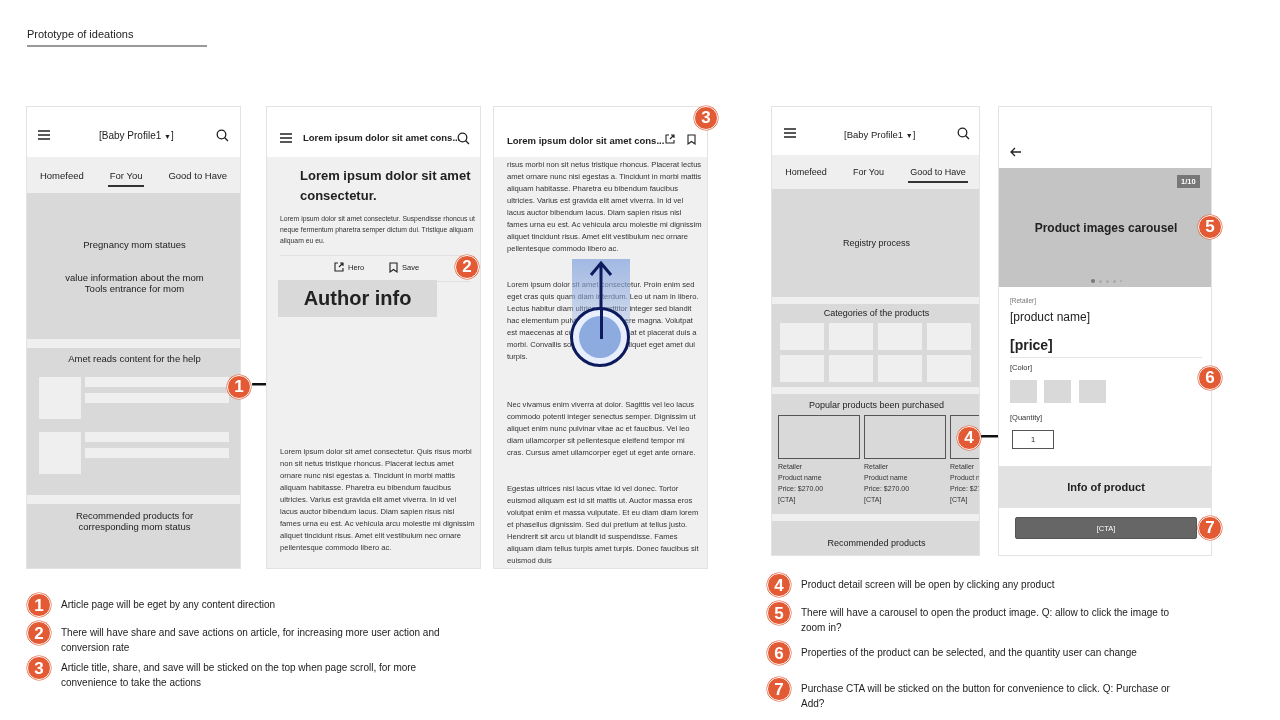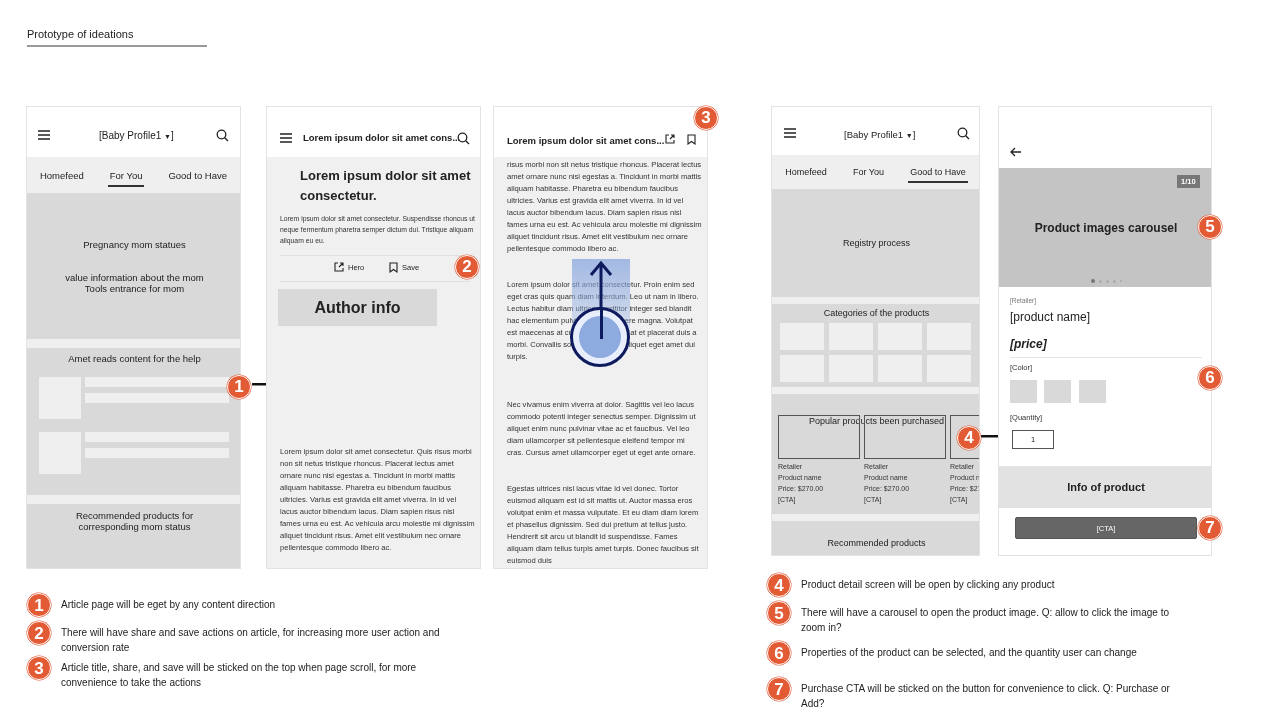--- a/index.html
+++ b/index.html
@@ -112,21 +112,21 @@
       </svg>
     <span>Hero</span>
   </div>
   <div class="abs" style="left:122px;top:155px;font-size:7.5px;display:flex;align-items:center;gap:4px;">
     <svg width="9" height="11" viewBox="0 0 9 11">
         <path d="M1 1h7v9L4.5 7.5 1 10z" fill="none" stroke="#222" stroke-width="1.1"></path>
       </svg>
     <span>Save</span>
   </div>
   <div class="abs" style="left:13px;top:174px;width:190px;height:1px;background:#e0e0e0;"></div>
-  <div class="block bold" style="left:11px;top:182px;width:159px;height:37px;font-size:16px;">Author info</div>
+  <div class="block bold" style="left:11px;top:173px;width:159px;height:37px;font-size:20px;">Author info</div>
   <div class="abs ptext" style="left:13px;top:339px;width:195px;">Lorem ipsum dolor sit amet consectetur. Quis risus morbi non sit netus tristique rhoncus. Placerat lectus amet ornare nunc nisi egestas a. Tincidunt in morbi mattis aliquam habitasse. Pharetra eu bibendum faucibus ultricies. Varius est gravida elit amet viverra. In id vel lacus auctor bibendum lacus. Diam sapien risus nisl fames urna eu est. Ac vehicula arcu molestie mi dignissim aliquet tincidunt risus. Amet elit vestibulum nec ornare pellentesque commodo libero ac.</div>
 </div>
 
 <div class="badge" style="left:455px;top:255px;">2</div>
 
 <div class="phone" style="left:493px;top:106px;width:215px;height:463px;background:#f0f0f0;">
   <div class="abs ptext" style="left:13px;top:52px;width:195px;">risus morbi non sit netus tristique rhoncus. Placerat lectus amet ornare nunc nisi egestas a. Tincidunt in morbi mattis aliquam habitasse. Pharetra eu bibendum faucibus ultricies. Varius est gravida elit amet viverra. In id vel lacus auctor bibendum lacus. Diam sapien risus nisl fames urna eu est. Ac vehicula arcu molestie mi dignissim aliquet tincidunt risus. Amet elit vestibulum nec ornare pellentesque commodo libero ac.</div>
   <div class="abs ptext" style="left:13px;top:172px;width:195px;">Lorem ipsum dolor sit amet consectetur. Proin enim sed eget cras quis quam diam interdum. Leo ut nam in libero. Lectus habitur diam ultrices porttitor integer sed blandit hac elementum pulvinar nunc posuere magna. Volutpat est maecenas at cursus cras aliquet at et placerat duis a morbi. Convallis sodales vulputate aliquet eget amet dui turpis.</div>
   <div class="abs ptext" style="left:13px;top:292px;width:195px;">Nec vivamus enim viverra at dolor. Sagittis vel leo lacus commodo potenti integer senectus semper. Dignissim ut aliquet enim nunc pulvinar vitae ac et faucibus. Vel leo diam ullamcorper sit pellentesque eleifend tempor mi cras. Cursus amet ullamcorper eget ut eget ante ornare.</div>
   <div class="abs ptext" style="left:13px;top:376px;width:195px;">Egestas ultrices nisl lacus vitae id vel donec. Tortor euismod aliquam est id sit mattis ut. Auctor massa eros volutpat enim et massa vulputate. Et eu diam diam lorem et phasellus dignissim. Sed dui pretium at tellus justo. Hendrerit sit arcu ut blandit id suspendisse. Fames aliquam diam tellus turpis amet turpis. Donec faucibus sit euismod duis</div>
@@ -188,21 +188,21 @@
   </div>
   <div class="ph" style="left:8px;top:216px;width:44px;height:27px;"></div>
   <div class="ph" style="left:57px;top:216px;width:44px;height:27px;"></div>
   <div class="ph" style="left:106px;top:216px;width:44px;height:27px;"></div>
   <div class="ph" style="left:155px;top:216px;width:44px;height:27px;"></div>
   <div class="ph" style="left:8px;top:248px;width:44px;height:27px;"></div>
   <div class="ph" style="left:57px;top:248px;width:44px;height:27px;"></div>
   <div class="ph" style="left:106px;top:248px;width:44px;height:27px;"></div>
   <div class="ph" style="left:155px;top:248px;width:44px;height:27px;"></div>
   <div class="gap" style="left:0;top:280px;width:209px;height:7px;"></div>
-  <div class="block" style="left:0;top:287px;width:209px;height:120px;justify-content:flex-start;padding-top:22px;font-size:9px;">
+  <div class="block" style="left:0;top:287px;width:209px;height:120px;justify-content:flex-start;padding-top:6px;font-size:9px;">
     <div>Popular products been purchased</div>
   </div>
   <div class="abs" style="left:6px;top:308px;width:82px;">
     <div style="width:82px;height:44px;border:1px solid #555;"></div>
     <div class="ptext" style="font-size:7px;line-height:11px;margin-top:2px;">
       <div>Retailer</div>
       <div>Product name</div>
       <div>Price: $270.00</div>
       <div>[CTA]</div>
     </div>
@@ -244,21 +244,21 @@
   <div class="abs" style="left:178px;top:68px;background:#777;color:#fff;font-size:7.5px;font-weight:bold;padding:2px 4px;">1/10</div>
   <div class="abs" style="left:92px;top:172px;display:flex;gap:4px;align-items:center;">
     <span style="width:4px;height:4px;border-radius:50%;background:#777;"></span>
     <span style="width:3px;height:3px;border-radius:50%;background:#aaa;"></span>
     <span style="width:3px;height:3px;border-radius:50%;background:#aaa;"></span>
     <span style="width:3px;height:3px;border-radius:50%;background:#aaa;"></span>
     <span style="width:2px;height:2px;border-radius:50%;background:#aaa;"></span>
   </div>
   <div class="abs" style="left:11px;top:190px;font-size:6.5px;color:#777;">[Retailer]</div>
   <div class="abs" style="left:11px;top:203px;font-size:12px;">[product name]</div>
-  <div class="abs" style="left:11px;top:230px;font-size:12px;font-weight:bold;font-style:italic;">[price]</div>
+  <div class="abs" style="left:11px;top:230px;font-size:14px;font-weight:bold;">[price]</div>
   <div class="abs" style="left:11px;top:250px;width:192px;height:1px;background:#e5e5e5;"></div>
   <div class="abs" style="left:11px;top:256px;font-size:7.5px;color:#333;">[Color]</div>
   <div class="ph" style="left:11px;top:273px;width:27px;height:23px;background:#d9d9d9;"></div>
   <div class="ph" style="left:45px;top:273px;width:27px;height:23px;background:#d9d9d9;"></div>
   <div class="ph" style="left:80px;top:273px;width:27px;height:23px;background:#d9d9d9;"></div>
   <div class="abs" style="left:11px;top:306px;font-size:7.5px;color:#333;">[Quantity]</div>
   <div class="abs" style="left:13px;top:323px;width:42px;height:19px;border:1px solid #555;font-size:7.5px;display:flex;align-items:center;justify-content:center;">1</div>
   <div class="block bold" style="left:0;top:359px;width:214px;height:42px;background:#e2e2e2;font-size:11px;">Info of product</div>
   <div class="abs" style="left:16px;top:410px;width:182px;height:22px;background:#666;border:1px solid #555;border-radius:2px;color:#fff;font-size:7.5px;display:flex;align-items:center;justify-content:center;">[CTA]</div>
 </div>

